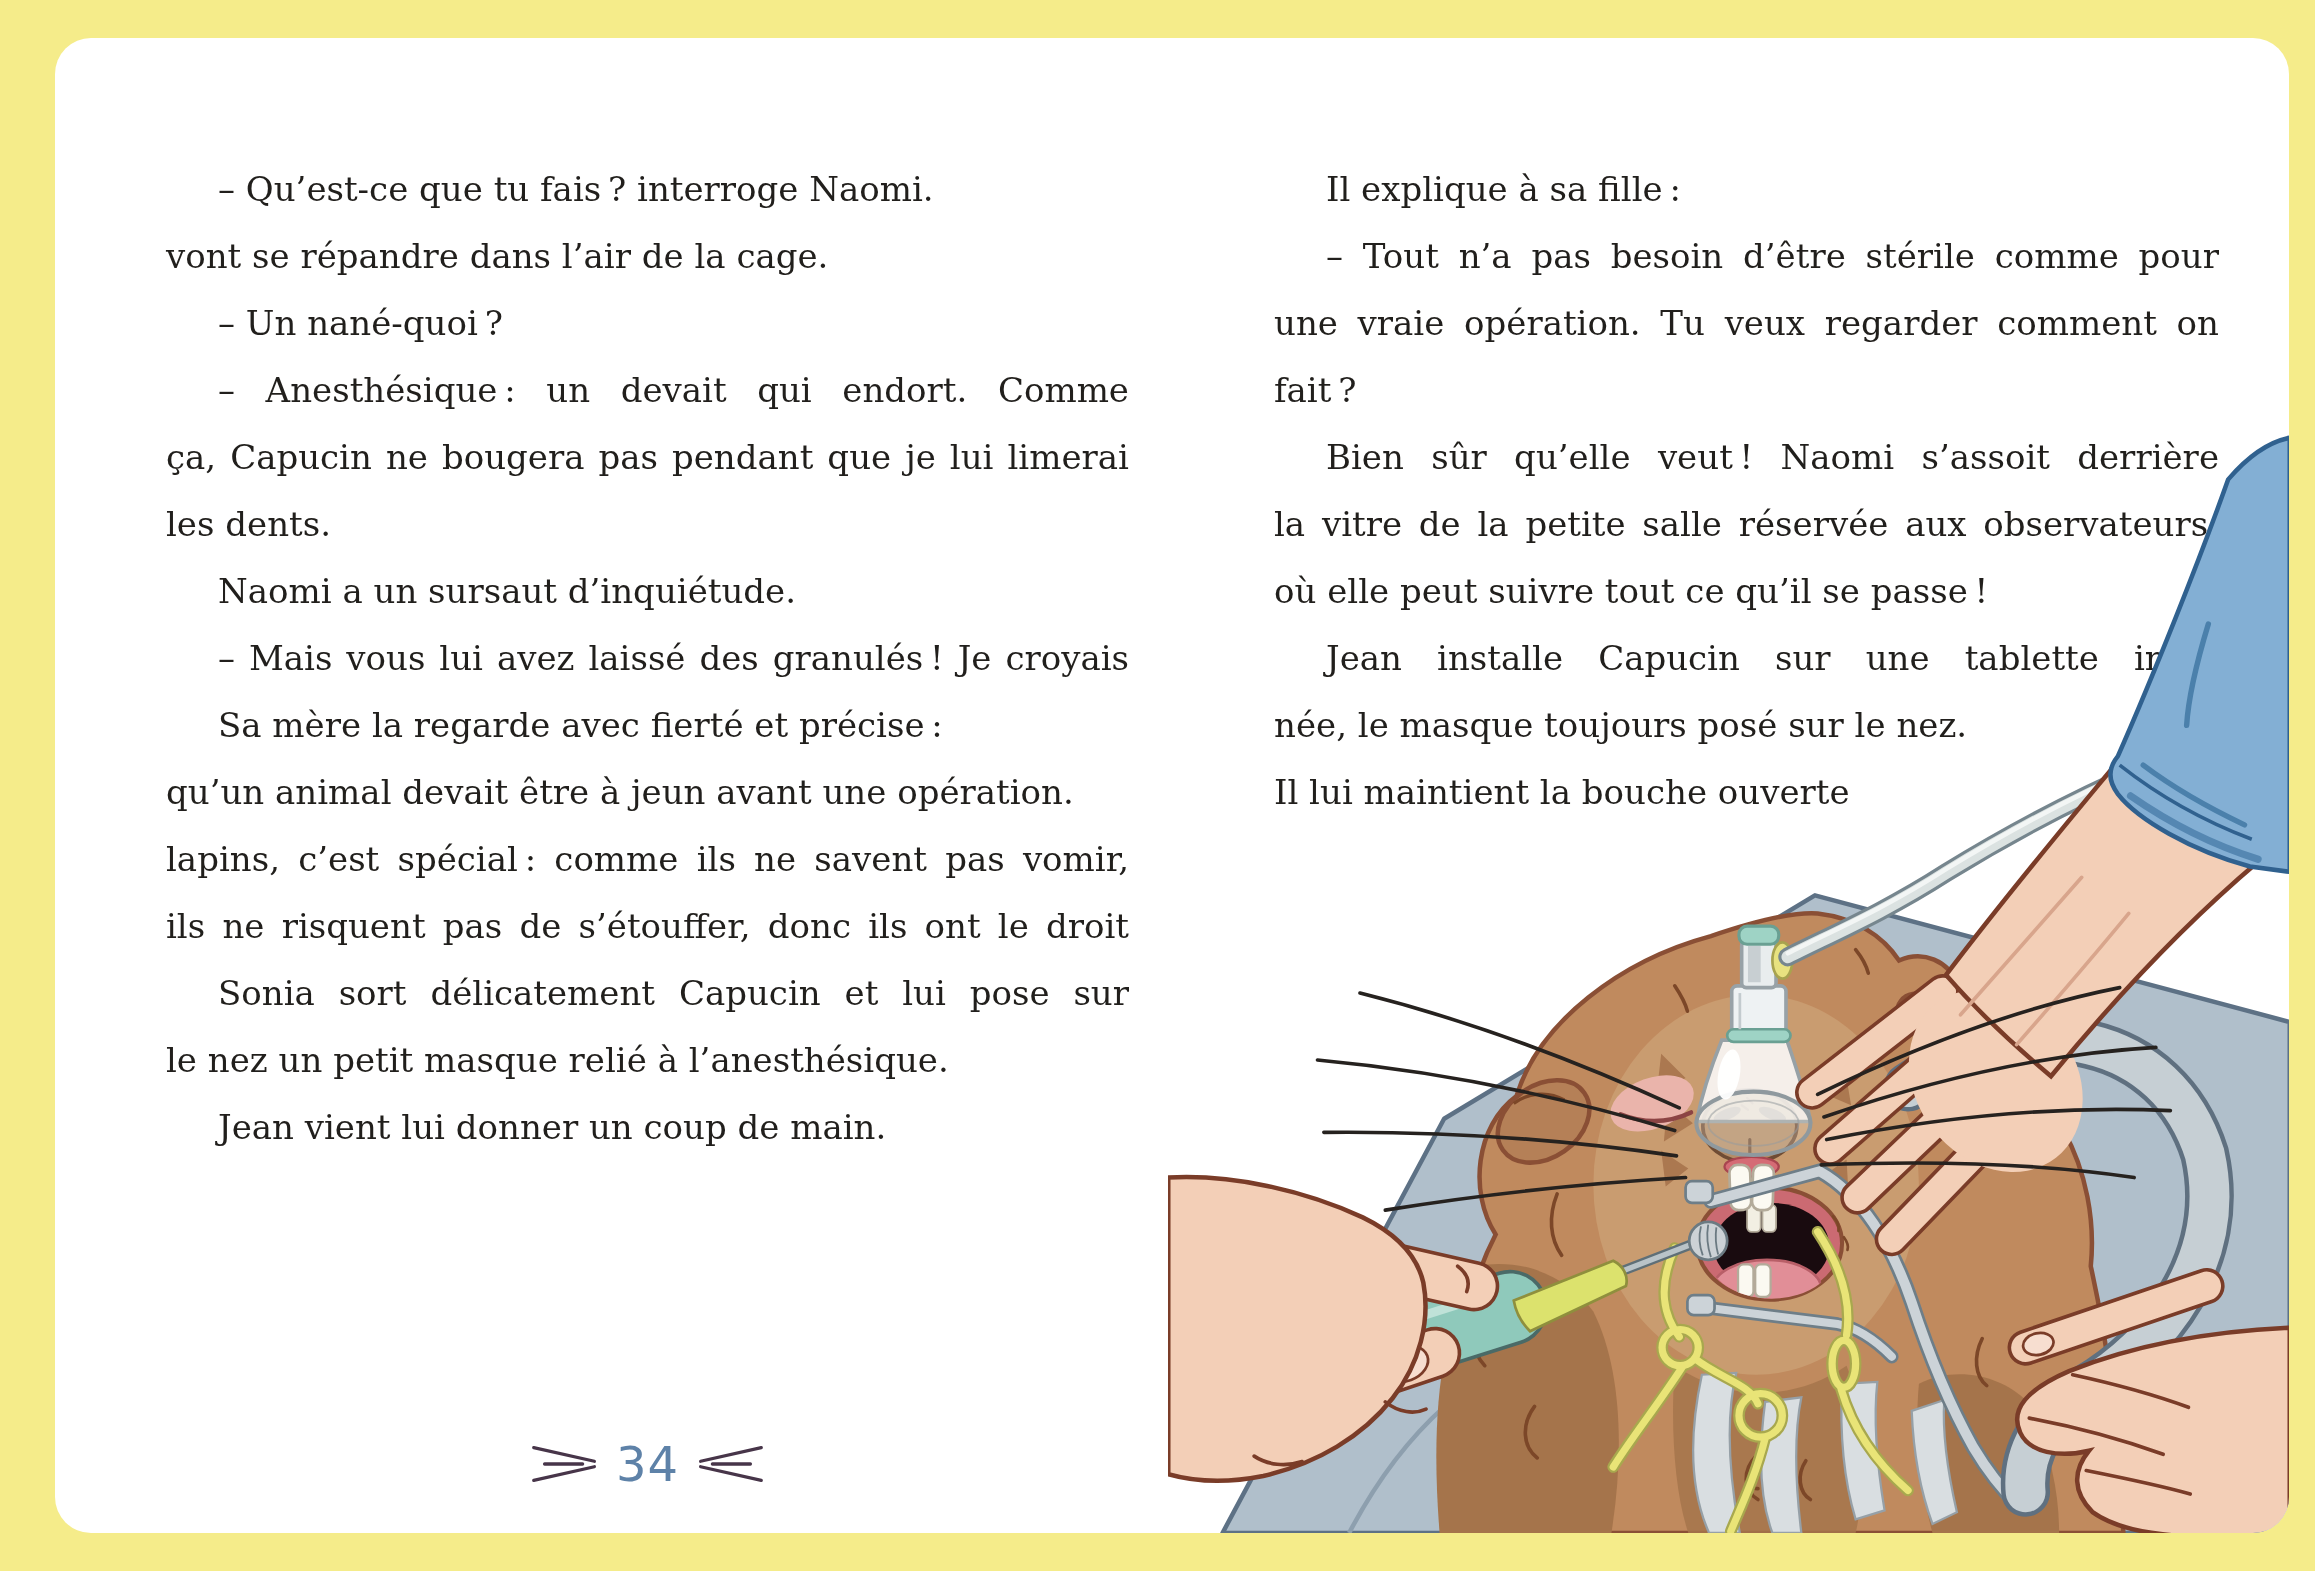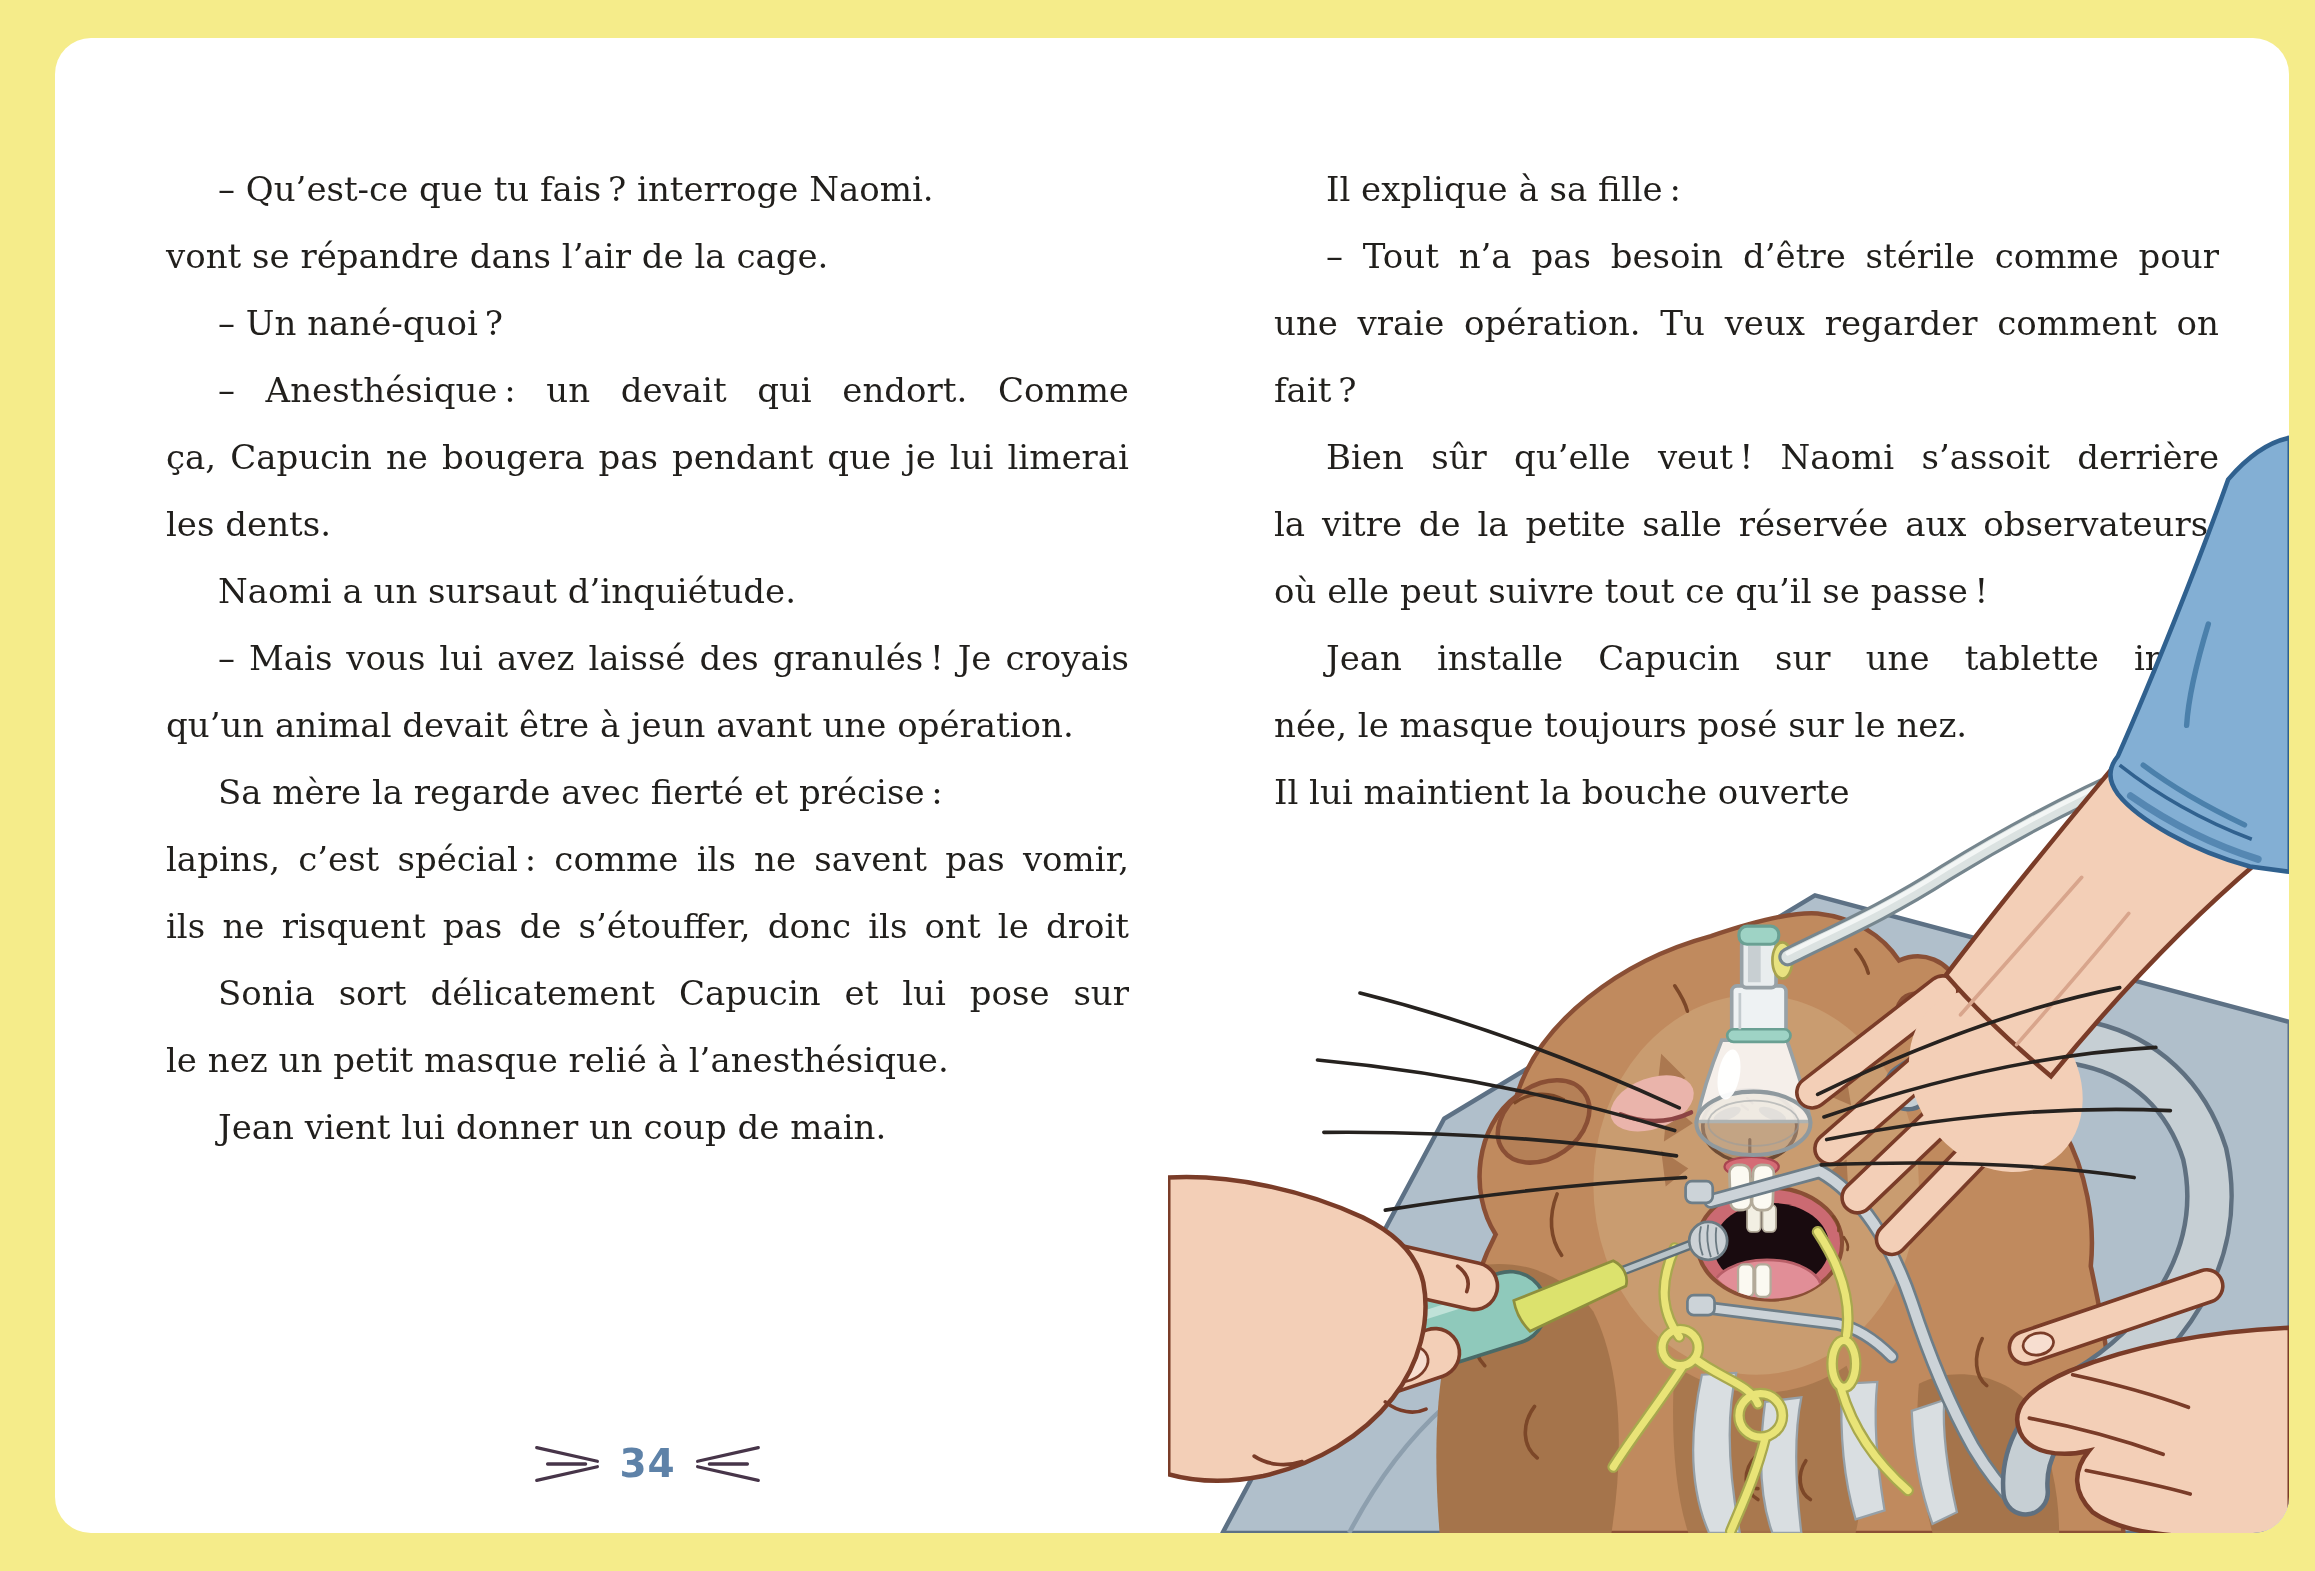--- a/index.html
+++ b/index.html
@@ -20,42 +20,42 @@
   .col-left{left:111px;top:118px;width:963px;}
   .col-right{left:1219px;top:118px;width:945px;}
   .line{height:67px;line-height:67px;text-align:left;white-space:normal;}
   .line.indent{padding-left:52px;}
   .line.fill{text-align:justify;text-align-last:justify;}
   .pagenum-row{
     position:absolute;left:111px;top:1400px;width:963px;height:51px;
     display:flex;align-items:center;justify-content:center;gap:18px;
   }
   .pagenum{
-    font-family:"DejaVu Sans","Liberation Sans",sans-serif;font-weight:bold;
-    font-size:39px;color:var(--page-number-blue,#5e82a8);letter-spacing:0.9px;
+    font-family:"DejaVu Sans","Liberation Sans",sans-serif;font-weight:normal;
+    font-size:48px;color:var(--page-number-blue,#5e82a8);letter-spacing:0.9px;
   }
   .illus{position:absolute;left:1113px;top:369px;width:1122px;height:1126px;}
   svg{display:block;}
 </style>
 </head>
 <body>
 
 <div class="page">
 
   <div class="col col-left">
       <div class="line indent">– Qu’est-ce que tu fais ? interroge Naomi.</div>
       <div class="line">vont se répandre dans l’air de la cage.</div>
       <div class="line indent">– Un nané-quoi ?</div>
       <div class="line indent fill">– Anesthésique : un devait qui endort. Comme</div>
       <div class="line fill">ça, Capucin ne bougera pas pendant que je lui limerai</div>
       <div class="line">les dents.</div>
       <div class="line indent">Naomi a un sursaut d’inquiétude.</div>
       <div class="line indent fill">– Mais vous lui avez laissé des granulés ! Je croyais</div>
+      <div class="line indent">Sa mère la regarde avec fierté et précise :</div>
       <div class="line">qu’un animal devait être à jeun avant une opération.</div>
-      <div class="line indent">Sa mère la regarde avec fierté et précise :</div>
       <div class="line fill">lapins, c’est spécial : comme ils ne savent pas vomir,</div>
       <div class="line fill">ils ne risquent pas de s’étouffer, donc ils ont le droit</div>
       <div class="line indent fill">Sonia sort délicatement Capucin et lui pose sur</div>
       <div class="line">le nez un petit masque relié à l’anesthésique.</div>
       <div class="line indent">Jean vient lui donner un coup de main.</div>
     </div>
   <div class="col col-right">
       <div class="line indent">Il explique à sa fille :</div>
       <div class="line indent fill">– Tout n’a pas besoin d’être stérile comme pour</div>
       <div class="line fill">une vraie opération. Tu veux regarder comment on</div>

